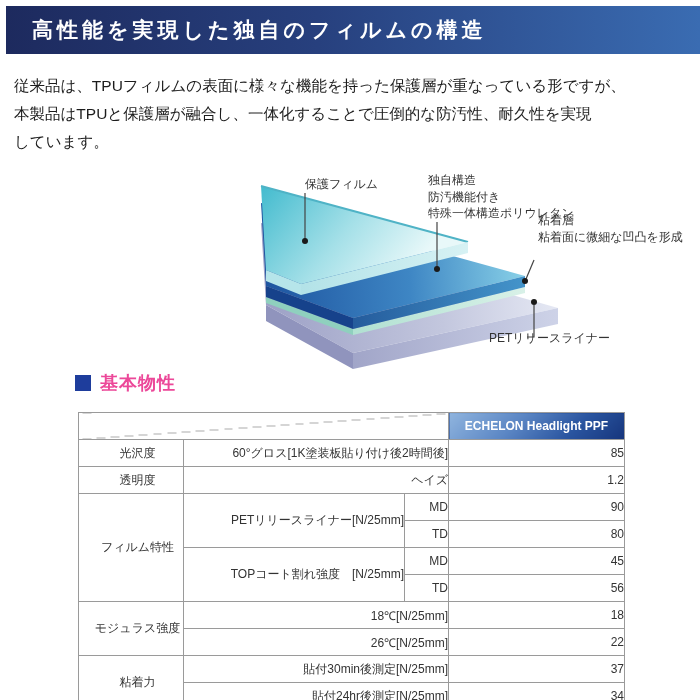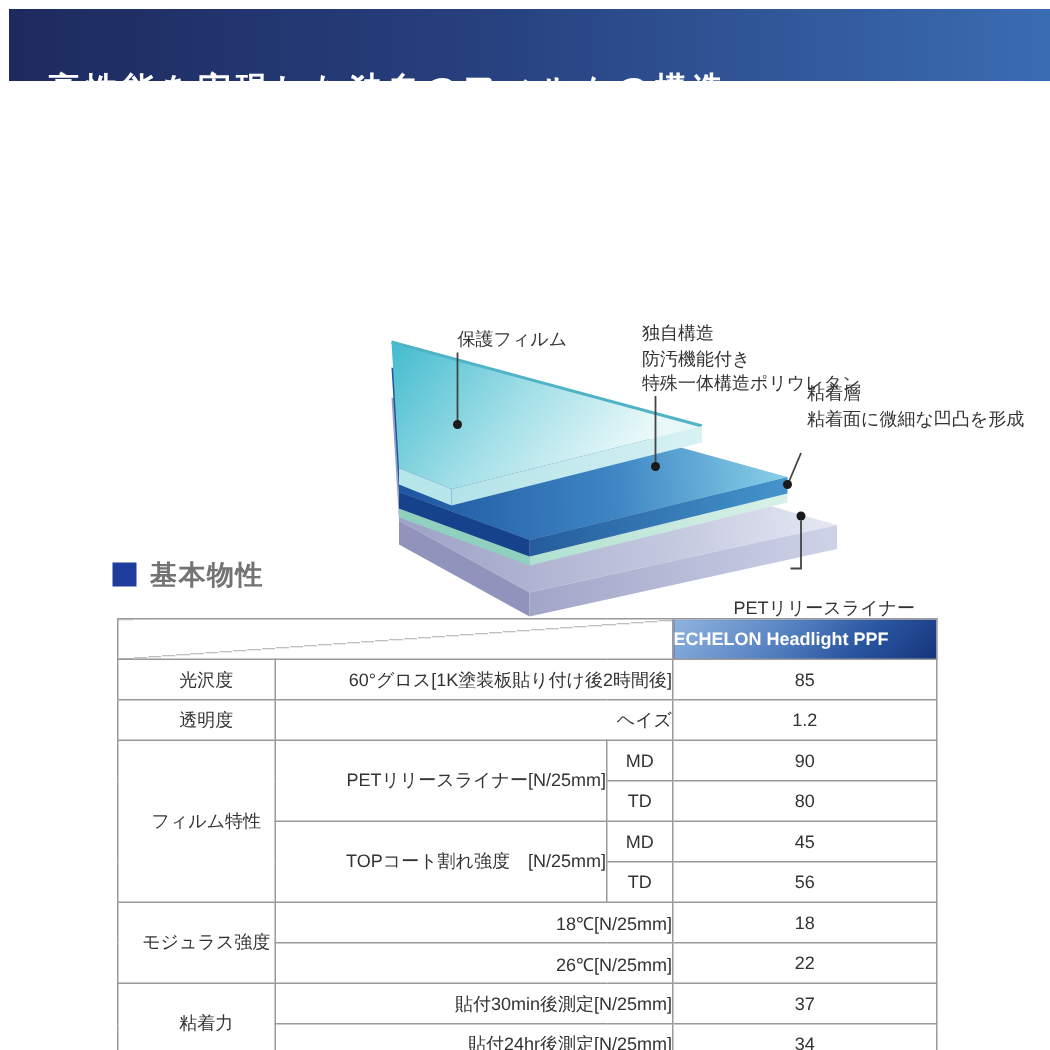--- a/index.html
+++ b/index.html
@@ -3,63 +3,66 @@
 <meta charset="utf-8">
 <style>
   html,body{margin:0;padding:0;background:#fff;}
   #page{position:relative;width:700px;height:700px;background:#fff;overflow:hidden;
         font-family:"Liberation Sans",sans-serif;color:#222;}
 
   
   .banner{position:absolute;left:6px;top:6px;width:694px;height:48px;
           background:linear-gradient(90deg,#1d2a5e 0%,#27407e 45%,#3a6cb2 100%);}
   .banner-title{color:#fff;font-family:"Liberation Serif",serif;font-weight:600;
-          font-size:21px;line-height:48px;padding-left:26px;letter-spacing:4px;margin-top:29px;}
+          font-size:21px;line-height:48px;padding-left:26px;letter-spacing:4px;}
 
   
   .intro{position:absolute;left:14px;top:72px;width:676px;font-size:15.5px;
          line-height:28px;color:#1c1c1c;white-space:pre-line;}
 
   
-  .diagram{position:absolute;left:253px;top:168px;width:447px;height:210px;margin-top:42px;}
+  .diagram{position:absolute;left:253px;top:168px;width:447px;height:210px;}
   .diagram svg{position:absolute;left:0;top:0;}
   .dlabel{position:absolute;font-size:12px;line-height:16.5px;color:#333;
           white-space:pre-line;}
   .dlabel.protect{left:52px;top:8px;}
   .dlabel.unique{left:175px;top:4px;}
   .dlabel.adh{left:285px;top:44px;}
-  .dlabel.pet{left:236px;top:187px;}
+  .dlabel.pet{left:236px;top:162px;}
 
   
   .section-head{position:absolute;left:75px;top:371px;display:flex;align-items:center;}
   .section-square{width:16px;height:16px;background:#1e3d9c;margin-right:9px;}
-  .section-title{font-size:18px;font-weight:bold;color:#737373;letter-spacing:1px;text-align:center;}
+  .section-title{font-size:18px;font-weight:bold;color:#ec4899;letter-spacing:1px;text-align:center;}
 
   
   .spec-table{position:absolute;left:78px;top:412px;border-collapse:collapse;
               table-layout:fixed;width:546px;font-size:12px;color:#333;}
   .spec-table td{border:1px solid #9a9a9a;height:26px;padding:0;vertical-align:middle;}
   .spec-table{border:1px solid #6f6f6f;}
   td.cat{padding-left:13px;text-align:center;}
   td.desc{padding-left:10px;text-align:right;}
-  td.dir,td.val{text-align:center;}
+  td.dir,td.val{text-align:right;}
   td.corner{background-image:linear-gradient(to bottom right,
             transparent 49.4%,#aaa 49.4%,#aaa 50.6%,transparent 50.6%);}
   td.prod{background:linear-gradient(135deg,#8fb4de 0%,#5b86c4 38%,#2a55a0 70%,#16357c 100%);
-          color:#fff;font-weight:bold;}
+          color:#fff;font-weight:bold;text-align:center;}
 </style>
 </head>
 <body>
 
 <div id="page">
 
   <div class="banner">
     <div class="banner-title">高性能を実現した独自のフィルムの構造</div>
   </div>
 
+  <div class="intro">従来品は、TPUフィルムの表面に様々な機能を持った保護層が重なっている形ですが、
+本製品はTPUと保護層が融合し、一体化することで圧倒的な防汚性、耐久性を実現
+しています。</div>
 
   <div class="diagram">
     <svg width="447" height="210" viewBox="0 0 447 210">
       <defs>
         <linearGradient id="gTop" gradientUnits="userSpaceOnUse" x1="10" y1="20" x2="140" y2="125">
           <stop offset="0" stop-color="#45bccf"></stop>
             <stop offset="0.55" stop-color="#a5e0e8"></stop>
             <stop offset="1" stop-color="#e8f8f9"></stop>
         </linearGradient>
         <linearGradient id="gTopEdge" gradientUnits="userSpaceOnUse" x1="10" y1="0" x2="220" y2="0">

